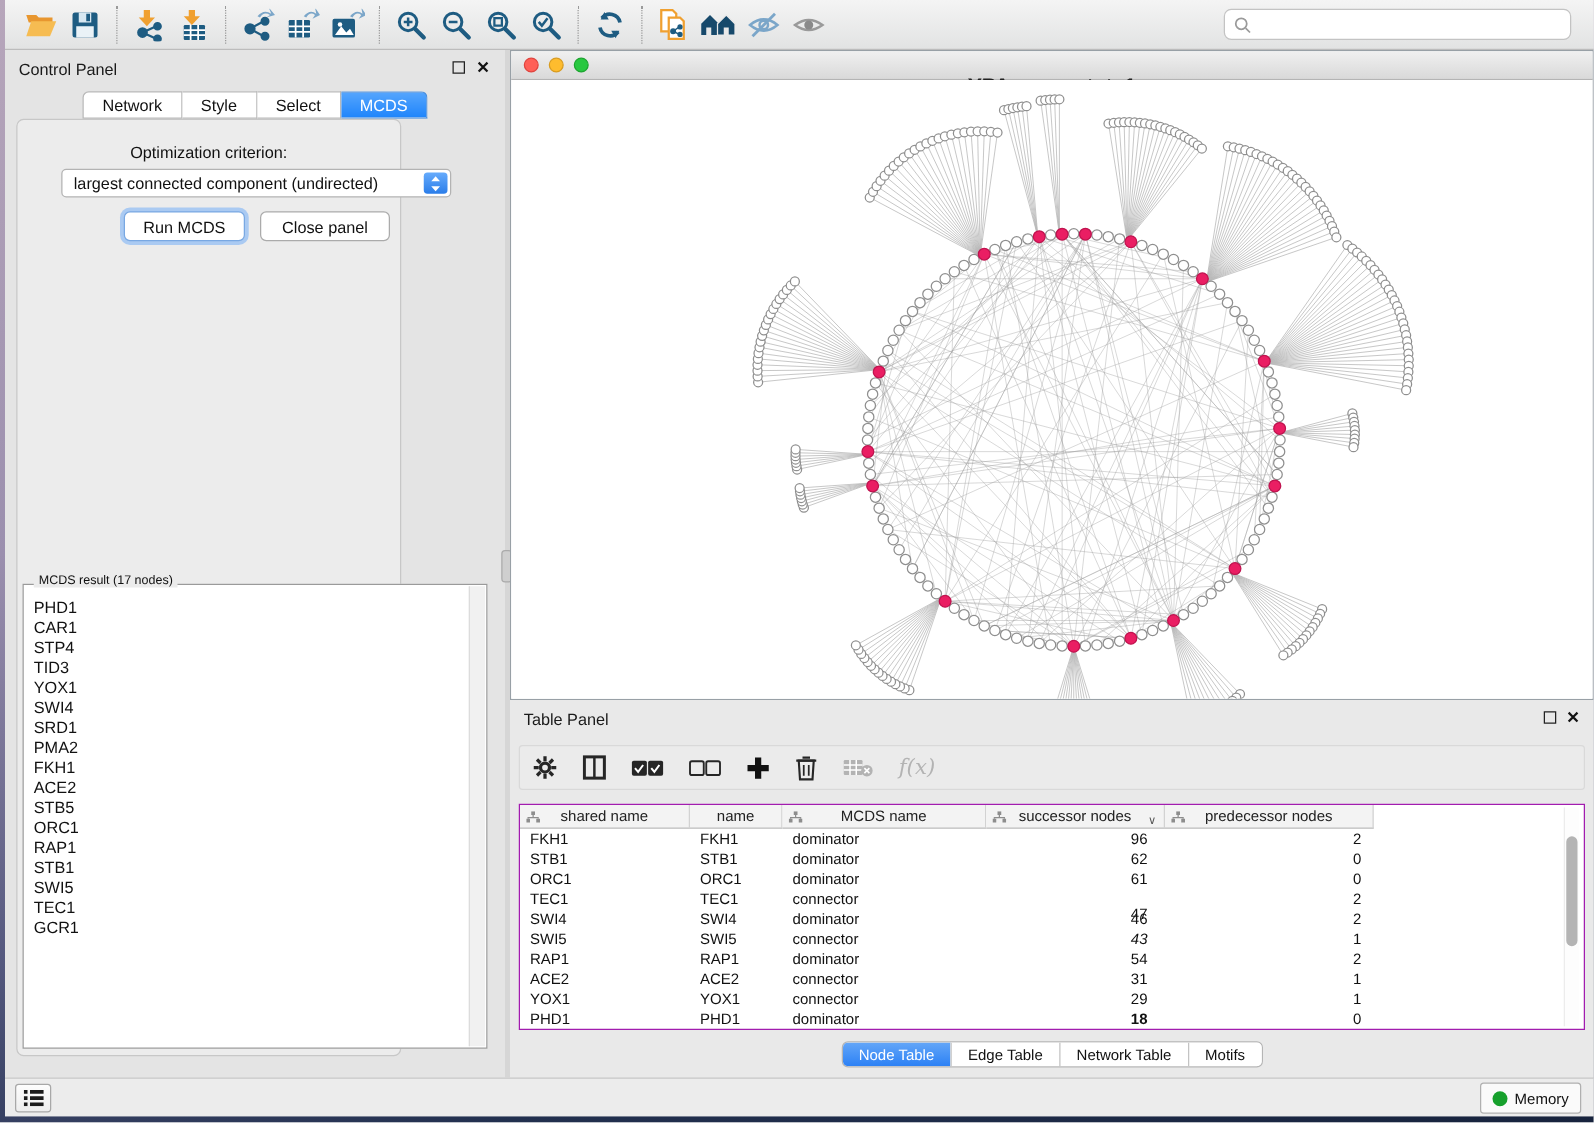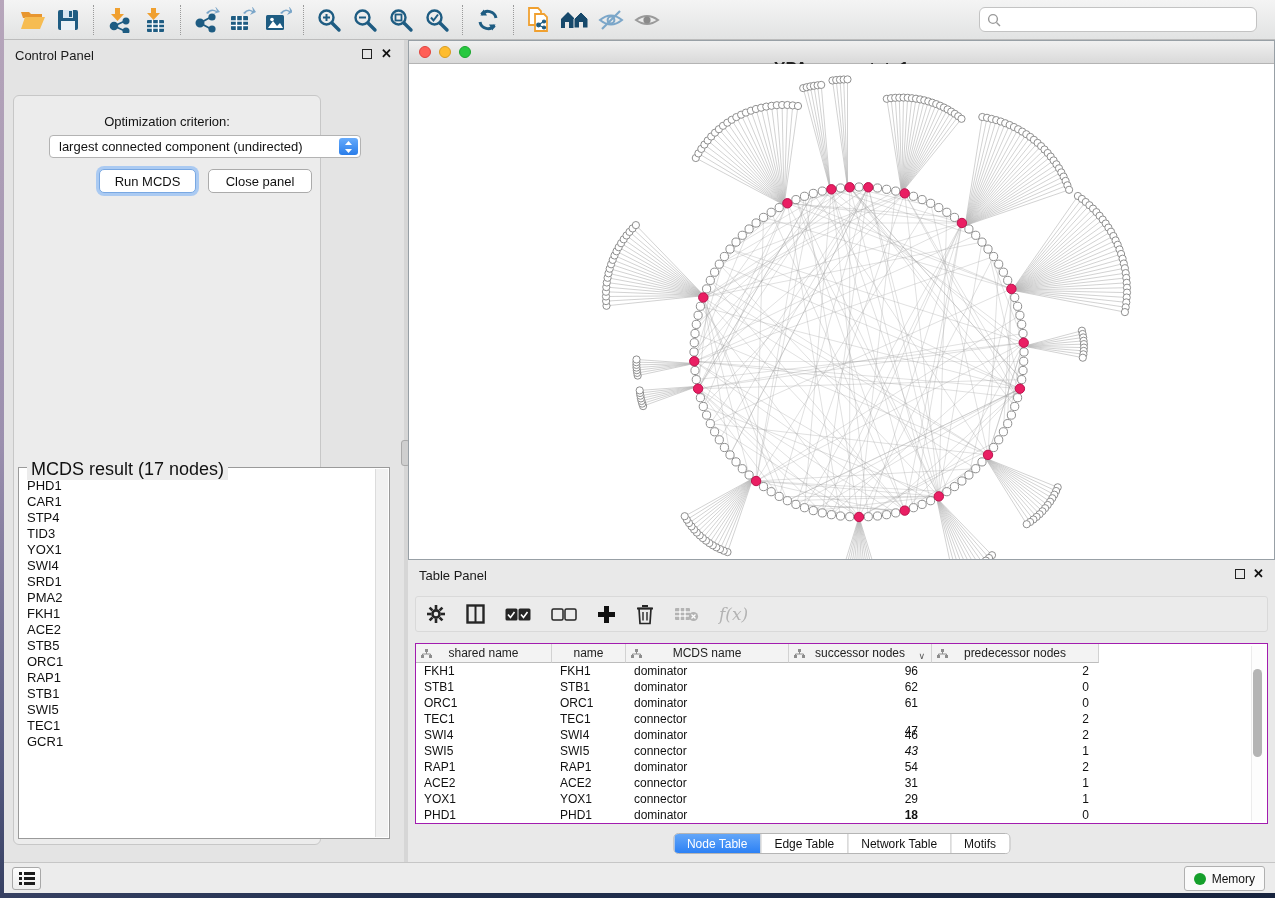--- a/index.html
+++ b/index.html
@@ -40,21 +40,21 @@
     border:1px solid #b3b3b3; border-radius:4px; font-size:13px; display:flex; align-items:center; padding-left:9px; color:#111; }
   #criterion-stepper { position:absolute; right:2px; top:2px; bottom:2px; width:19px; border-radius:3px;
     background:linear-gradient(#66abfc,#2a7de9); display:flex; flex-direction:column; align-items:center; justify-content:center; }
   #criterion-stepper svg { display:block; }
   .cp-btn { position:absolute; top:73px; height:24px; background:#fff; border:1px solid #ababab; border-radius:5px;
     font-size:13px; display:flex; align-items:center; justify-content:center; color:#111; }
   #run-btn { left:85px; width:97px; border-color:#79a8e2; box-shadow:0 0 0 3px rgba(116,175,248,.55); }
   #closepanel-btn { left:194px; width:104px; }
   #mcds-fieldset { position:absolute; left:4px; top:371px; width:372px; height:372px;
     border:1px solid #9a9a9a; background:#fff; }
-  #mcds-legend { position:absolute; left:8px; top:-9px; background:#ececec; padding:0 4px; font-size:18px; color:#111; }
+  #mcds-legend { position:absolute; left:8px; top:-9px; background:#ececec; padding:0 4px; font-size:10px; color:#111; }
   #mcds-list { position:absolute; left:2px; top:10px; right:15px; bottom:2px; overflow:hidden; }
   .mcds-item { height:16px; line-height:16px; font-size:13px; padding-left:6px; color:#111; }
   #mcds-scroll { position:absolute; right:1px; top:1px; bottom:1px; width:13px; background:#f1f1f1; border-left:1px solid #dcdcdc; }
 
   
   #splitter { position:absolute; left:400px; top:40px; width:4px; height:822px; background:#d6d6d6; }
   #splitter-handle { position:absolute; left:-3px; top:400px; width:9px; height:26px;
     background:#cfcfcf; border:1px solid #aaa; border-radius:3px; }
 
   
@@ -272,20 +272,26 @@
       <input id="search-input" value="" style="">
     </div>
   </div>
 
   <div id="control-panel">
     <div class="panel-head">
       <span class="panel-title">Control Panel</span>
       <span class="float-ico" id="cp-float"></span>
       <span class="close-ico" id="cp-close">✕</span>
     </div>
+    <div id="cp-tabs">
+          <span class="cp-tab">Network</span>
+          <span class="cp-tab">Style</span>
+          <span class="cp-tab">Select</span>
+          <span class="cp-tab active">MCDS</span>
+        </div>
     <div id="cp-body">
       <div id="opt-label">Optimization criterion:</div>
       <div id="criterion-select">
         <span>largest connected component (undirected)</span>
         <span id="criterion-stepper">
           <svg width="9" height="14" viewBox="0 0 9 14">
                 <path d="M1 5 L4.5 1 L8 5z" fill="#fff"></path>
                 <path d="M1 9 L4.5 13 L8 9z" fill="#fff"></path>
               </svg>
         </span>

